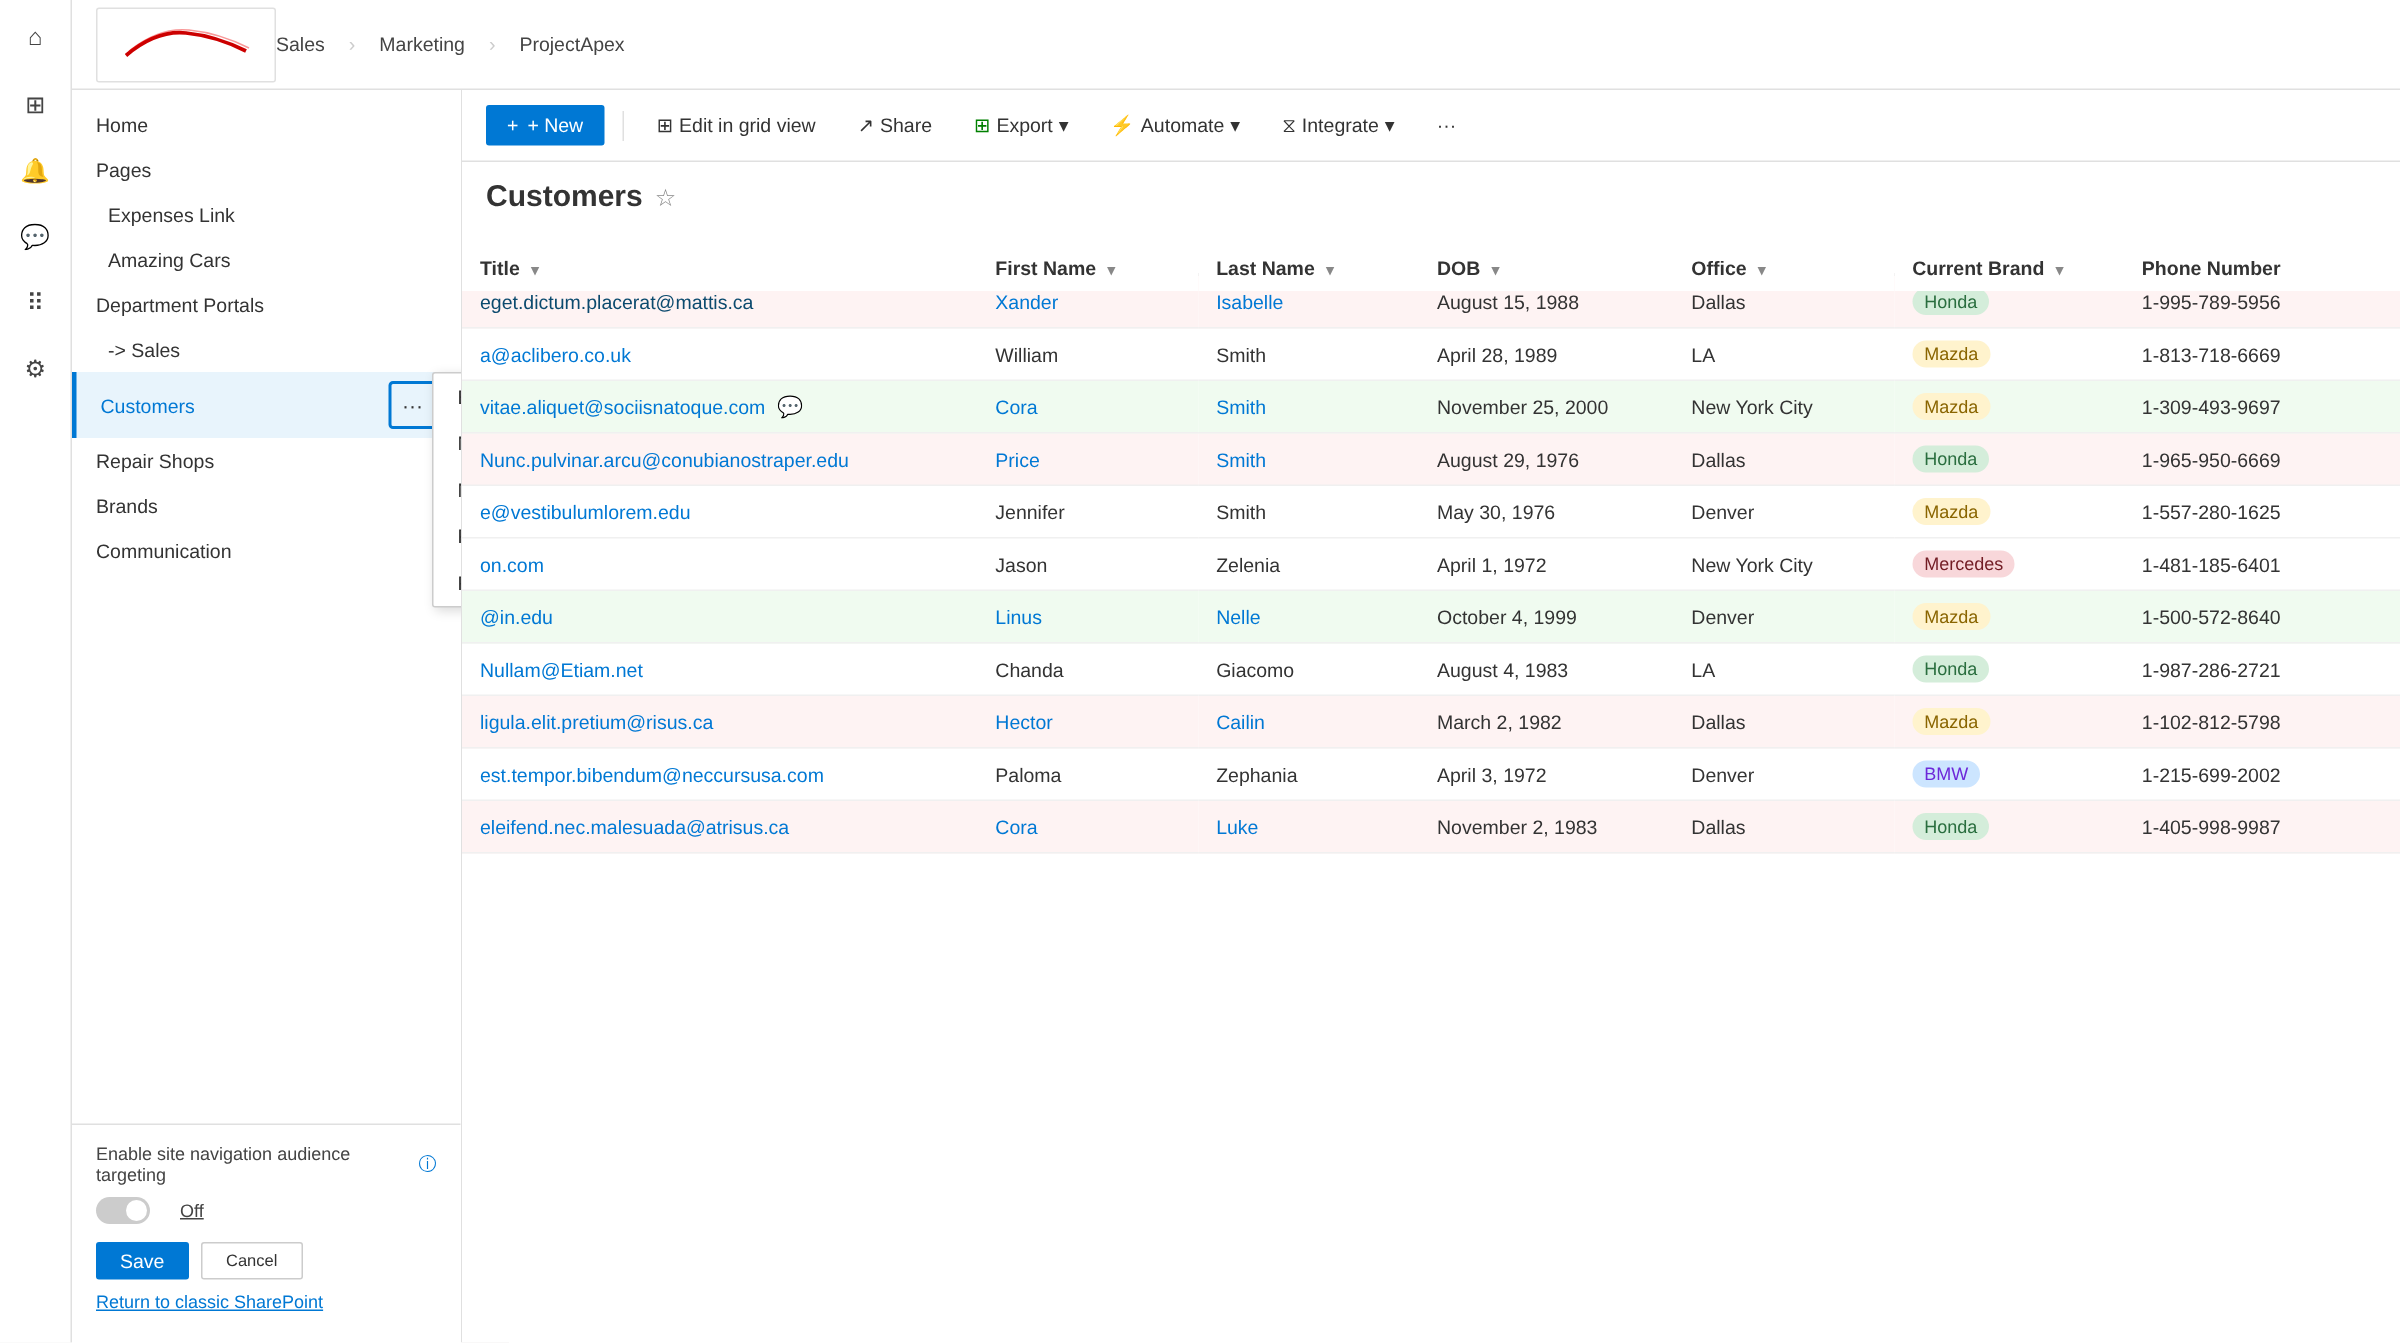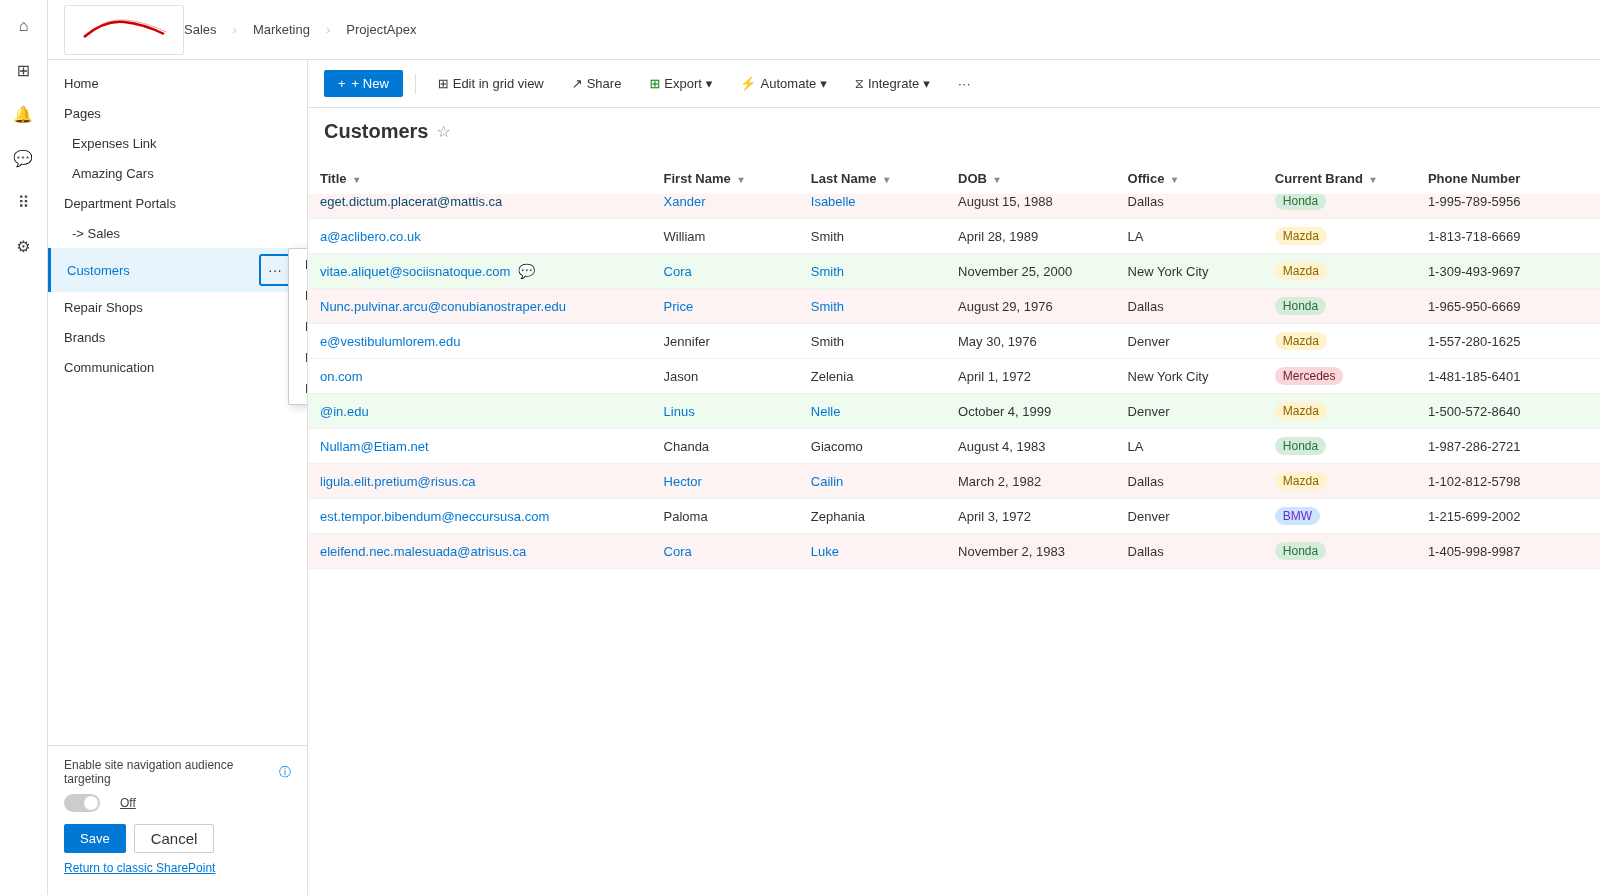--- a/index.html
+++ b/index.html
@@ -119,21 +119,21 @@
     .toggle.off { background: #ccc; }
     .save-cancel-row {
       display: flex; gap: 8px; margin-top: 12px;
     }
     .btn-save {
       padding: 5px 16px; background: #0078d4; color: #fff; border: none;
       border-radius: 2px; cursor: pointer; font-size: 13px;
     }
     .btn-cancel {
       padding: 5px 16px; background: #fff; color: #333; border: 1px solid #ccc;
-      border-radius: 2px; cursor: pointer; font-size: 15px;
+      border-radius: 2px; cursor: pointer; font-size: 11px;
     }
     .return-link {
       color: #0078d4; font-size: 12px; cursor: pointer; text-decoration: underline;
       margin-top: 8px; display: block;
     }
 
     
     .context-menu {
       position: absolute;
       left: 220px;

